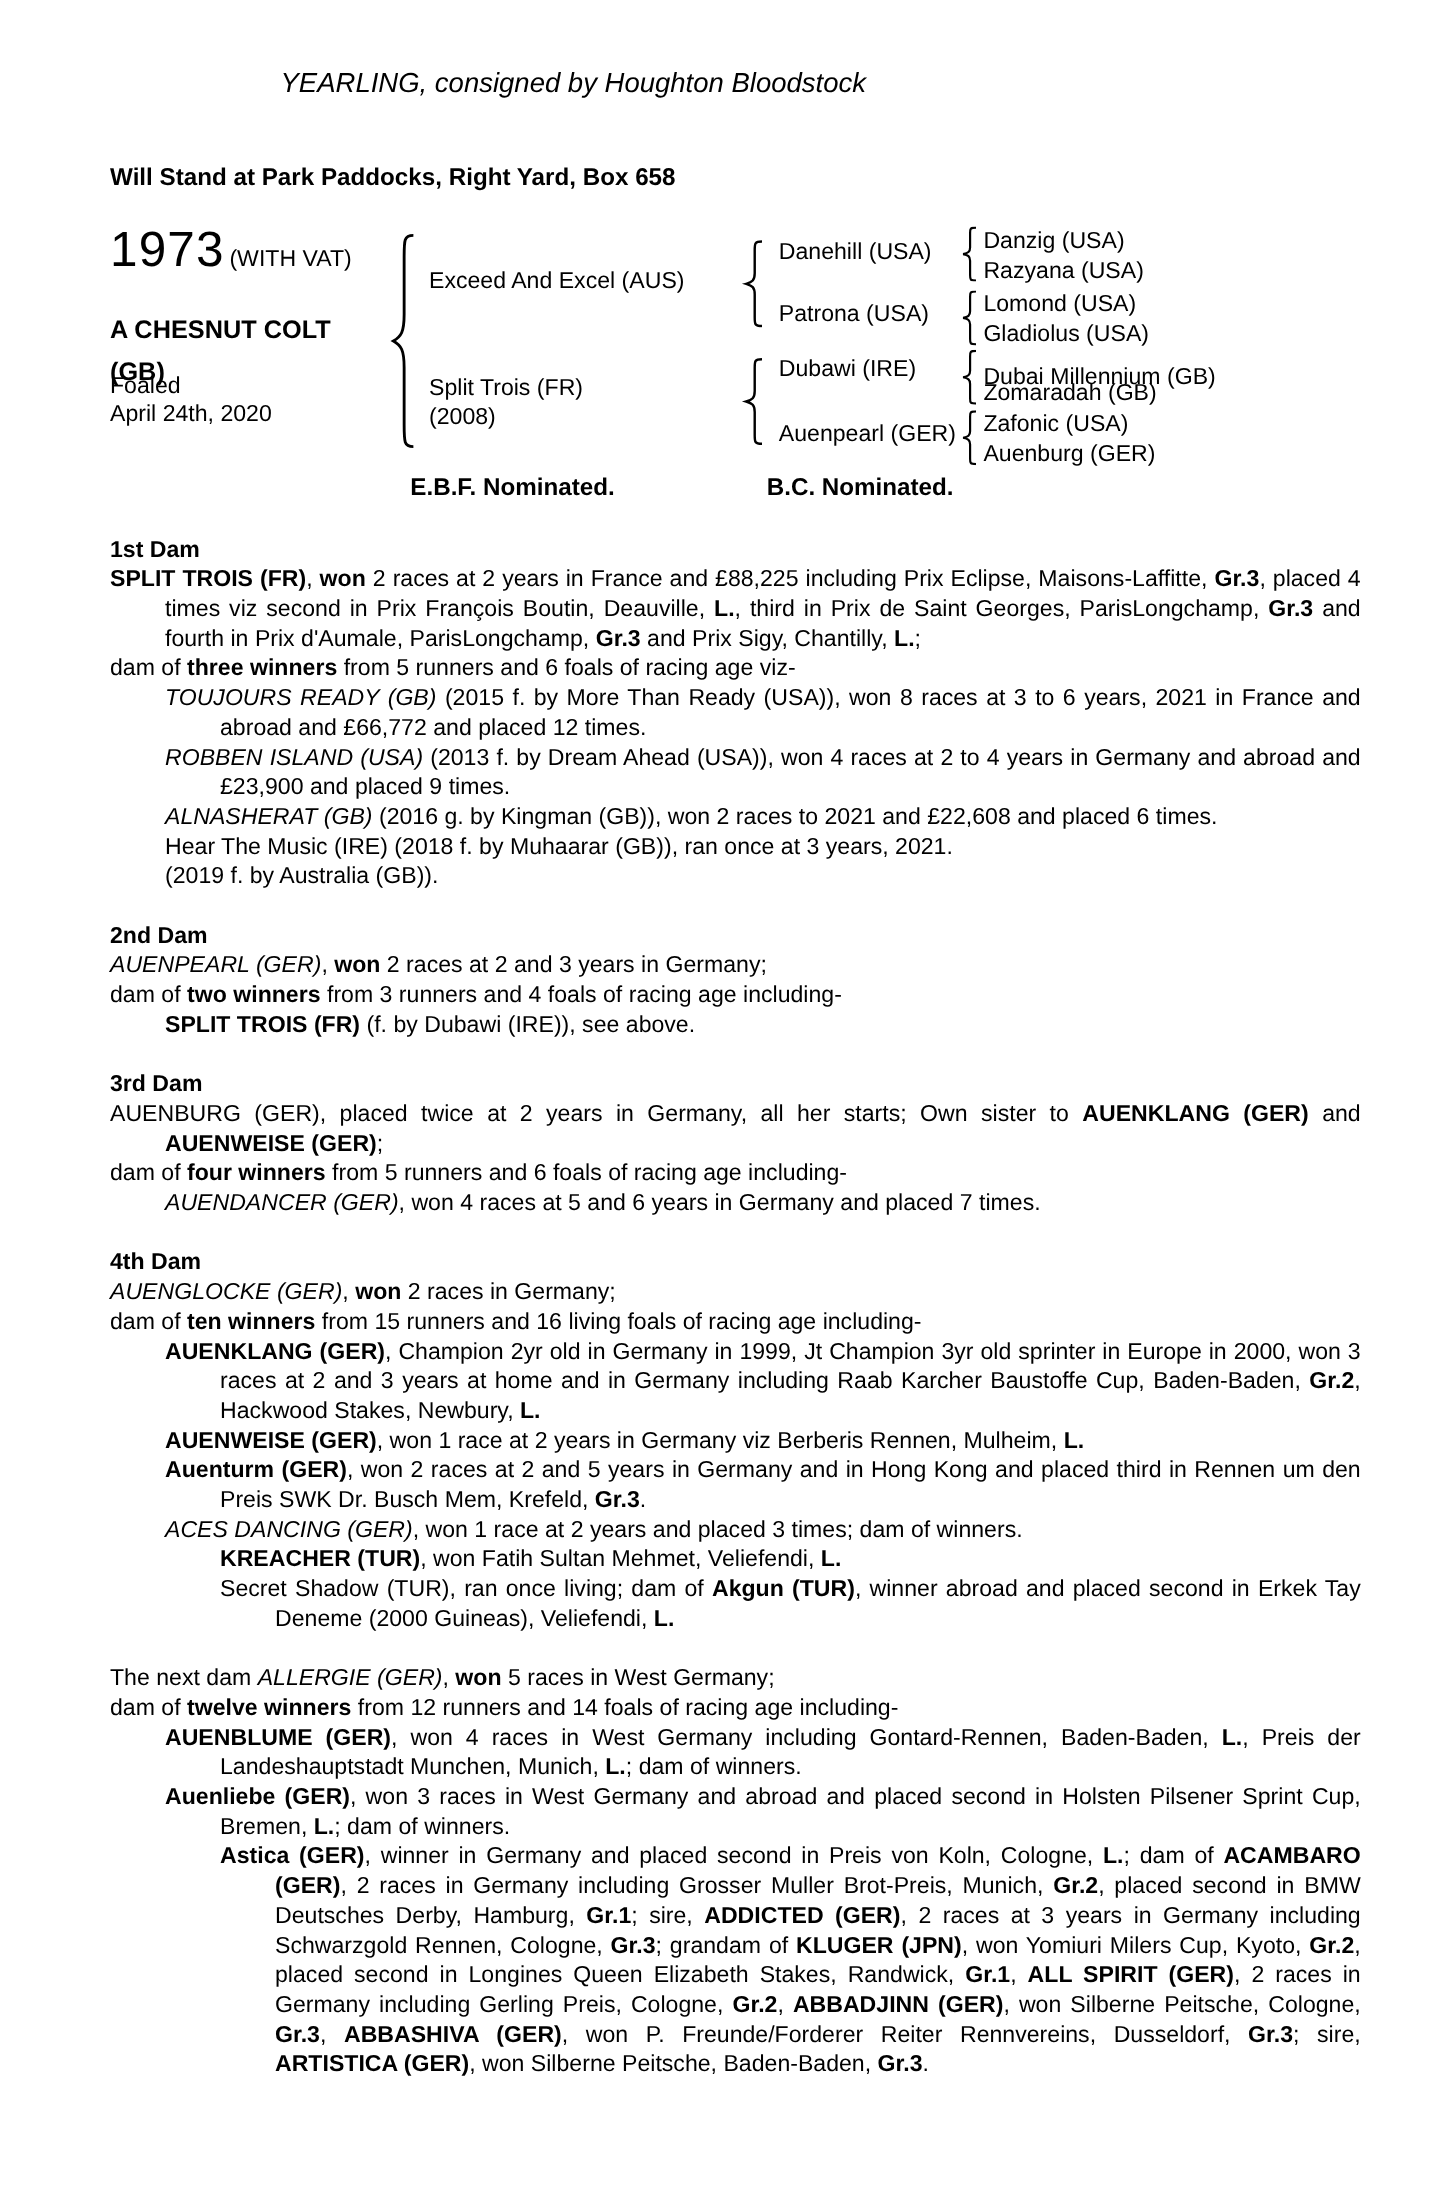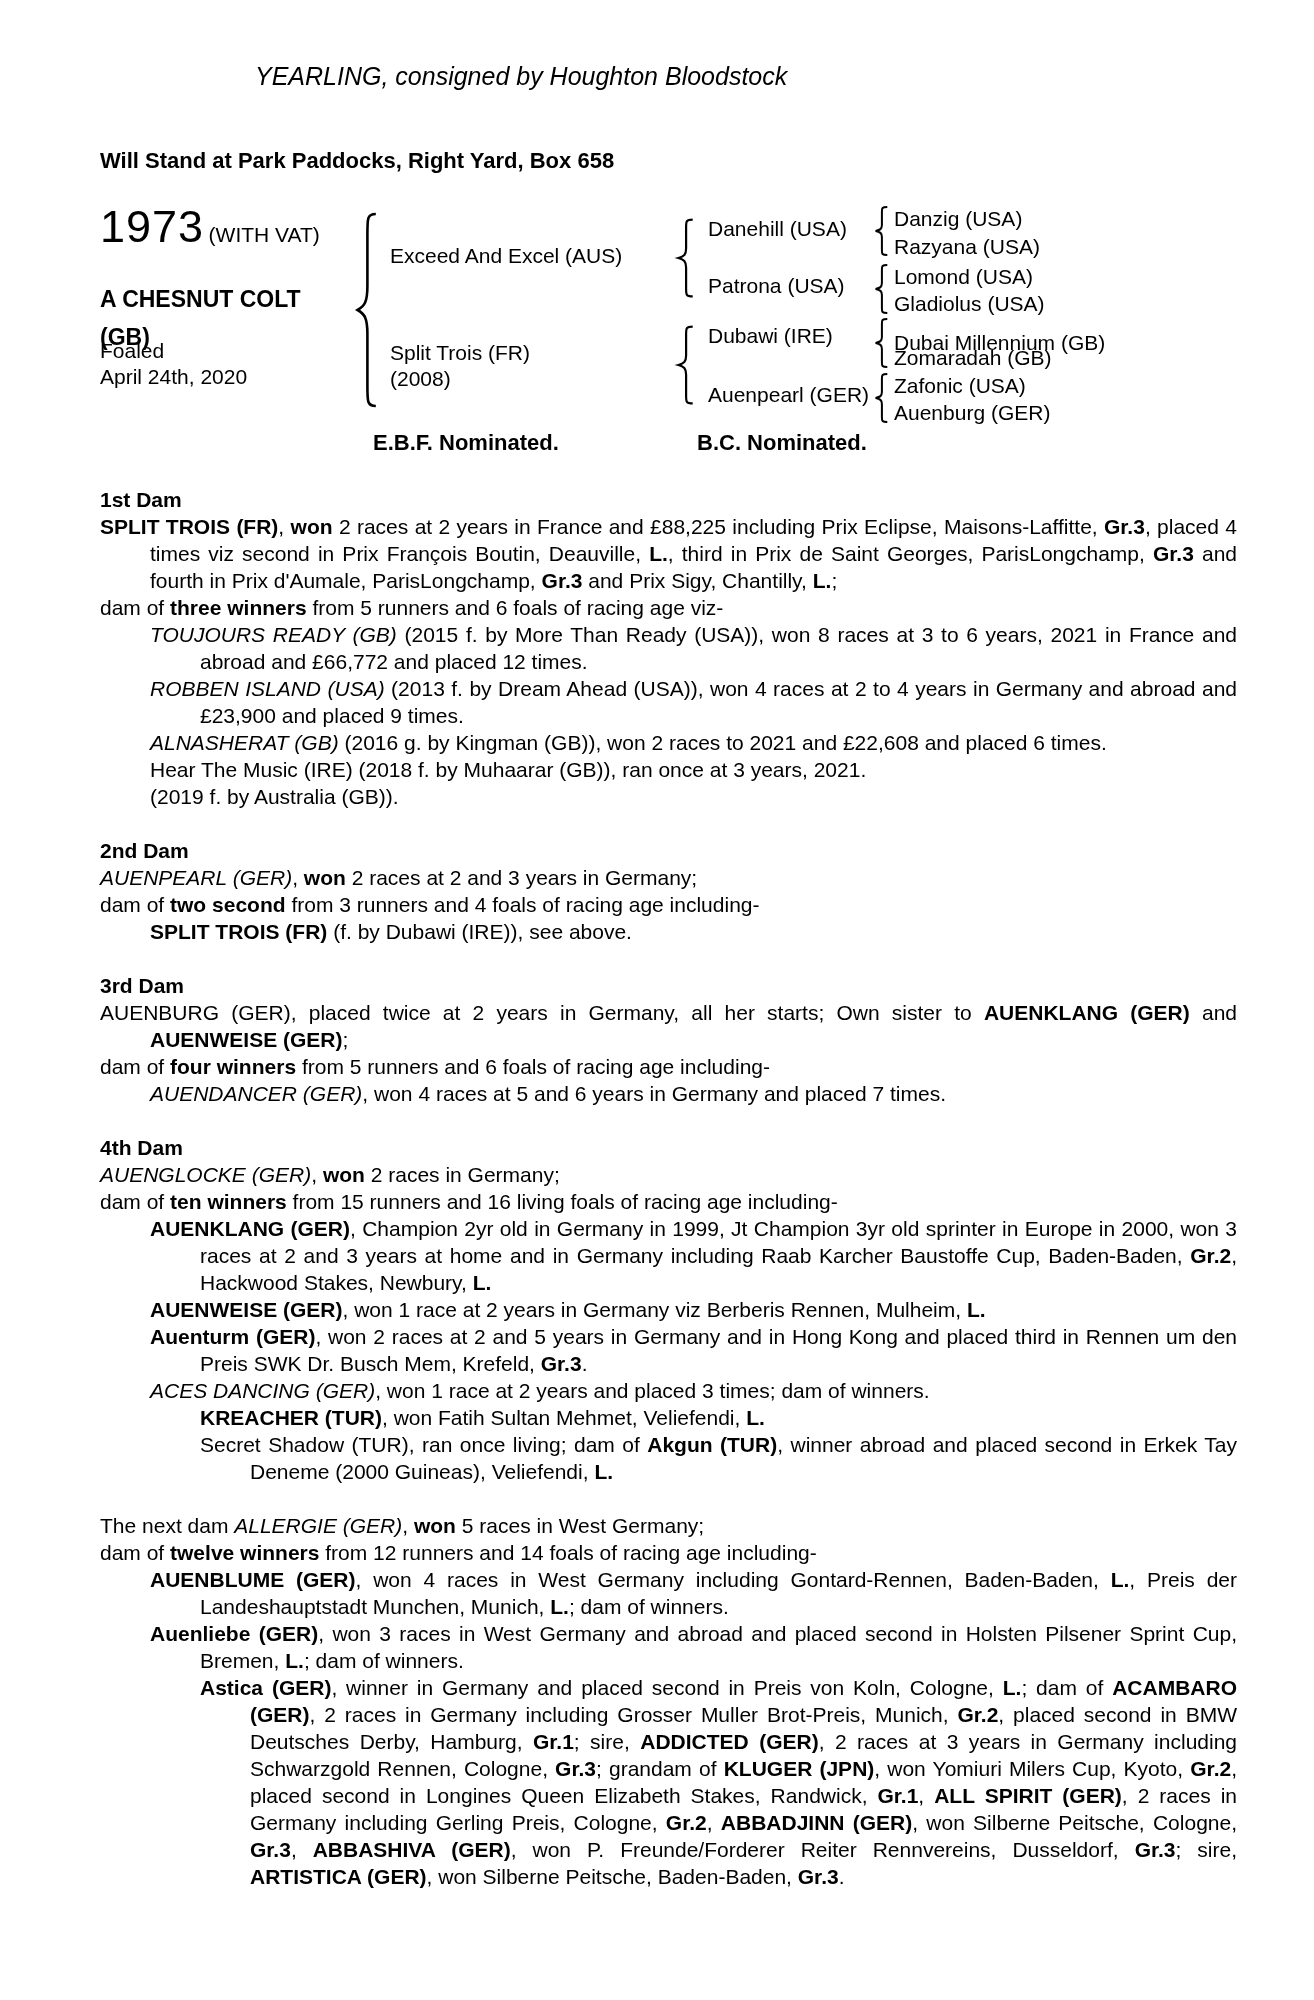--- a/index.html
+++ b/index.html
@@ -121,21 +121,21 @@
       <div class="heading">1st Dam</div>
       <div class="para f0c1"><b>SPLIT TROIS (FR)</b><span>, </span><b>won</b><span> 2 races at 2 years in France and £88,225 including Prix Eclipse, Maisons-Laffitte, </span><b>Gr.3</b><span>, placed 4 times viz second in Prix François Boutin, Deauville, </span><b>L.</b><span>, third in Prix de Saint Georges, ParisLongchamp, </span><b>Gr.3</b><span> and fourth in Prix d'Aumale, ParisLongchamp, </span><b>Gr.3</b><span> and Prix Sigy, Chantilly, </span><b>L.</b><span>;</span></div>
       <div class="para f0c0"><span>dam of </span><b>three winners</b><span> from 5 runners and 6 foals of racing age viz-</span></div>
       <div class="para f1c2"><i>TOUJOURS READY (GB)</i><span> (2015 f. by More Than Ready (USA)), won 8 races at 3 to 6 years, 2021 in France and abroad and £66,772 and placed 12 times.</span></div>
       <div class="para f1c2"><i>ROBBEN ISLAND (USA)</i><span> (2013 f. by Dream Ahead (USA)), won 4 races at 2 to 4 years in Germany and abroad and £23,900 and placed 9 times.</span></div>
       <div class="para f1c2"><i>ALNASHERAT (GB)</i><span> (2016 g. by Kingman (GB)), won 2 races to 2021 and £22,608 and placed 6 times.</span></div>
       <div class="para f1c2"><span>Hear The Music (IRE) (2018 f. by Muhaarar (GB)), ran once at 3 years, 2021.</span></div>
       <div class="para f1c2"><span>(2019 f. by Australia (GB)).</span></div>
       <div class="heading gap">2nd Dam</div>
       <div class="para f0c1"><i>AUENPEARL (GER)</i><span>, </span><b>won</b><span> 2 races at 2 and 3 years in Germany;</span></div>
-      <div class="para f0c0"><span>dam of </span><b>two second</b><span> from 3 runners and 4 foals of racing age including-</span></div>
+      <div class="para f0c0"><span>dam of </span><b>two winners</b><span> from 3 runners and 4 foals of racing age including-</span></div>
       <div class="para f1c2"><b>SPLIT TROIS (FR)</b><span> (f. by Dubawi (IRE)), see above.</span></div>
       <div class="heading gap">3rd Dam</div>
       <div class="para f0c1"><span>AUENBURG (GER), placed twice at 2 years in Germany, all her starts; Own sister to </span><b>AUENKLANG (GER)</b><span> and </span><b>AUENWEISE (GER)</b><span>;</span></div>
       <div class="para f0c0"><span>dam of </span><b>four winners</b><span> from 5 runners and 6 foals of racing age including-</span></div>
       <div class="para f1c2"><i>AUENDANCER (GER)</i><span>, won 4 races at 5 and 6 years in Germany and placed 7 times.</span></div>
       <div class="heading gap">4th Dam</div>
       <div class="para f0c1"><i>AUENGLOCKE (GER)</i><span>, </span><b>won</b><span> 2 races in Germany;</span></div>
       <div class="para f0c0"><span>dam of </span><b>ten winners</b><span> from 15 runners and 16 living foals of racing age including-</span></div>
       <div class="para f1c2"><b>AUENKLANG (GER)</b><span>, Champion 2yr old in Germany in 1999, Jt Champion 3yr old sprinter in Europe in 2000, won 3 races at 2 and 3 years at home and in Germany including Raab Karcher Baustoffe Cup, Baden-Baden, </span><b>Gr.2</b><span>, Hackwood Stakes, Newbury, </span><b>L.</b></div>
       <div class="para f1c2"><b>AUENWEISE (GER)</b><span>, won 1 race at 2 years in Germany viz Berberis Rennen, Mulheim, </span><b>L.</b></div>

